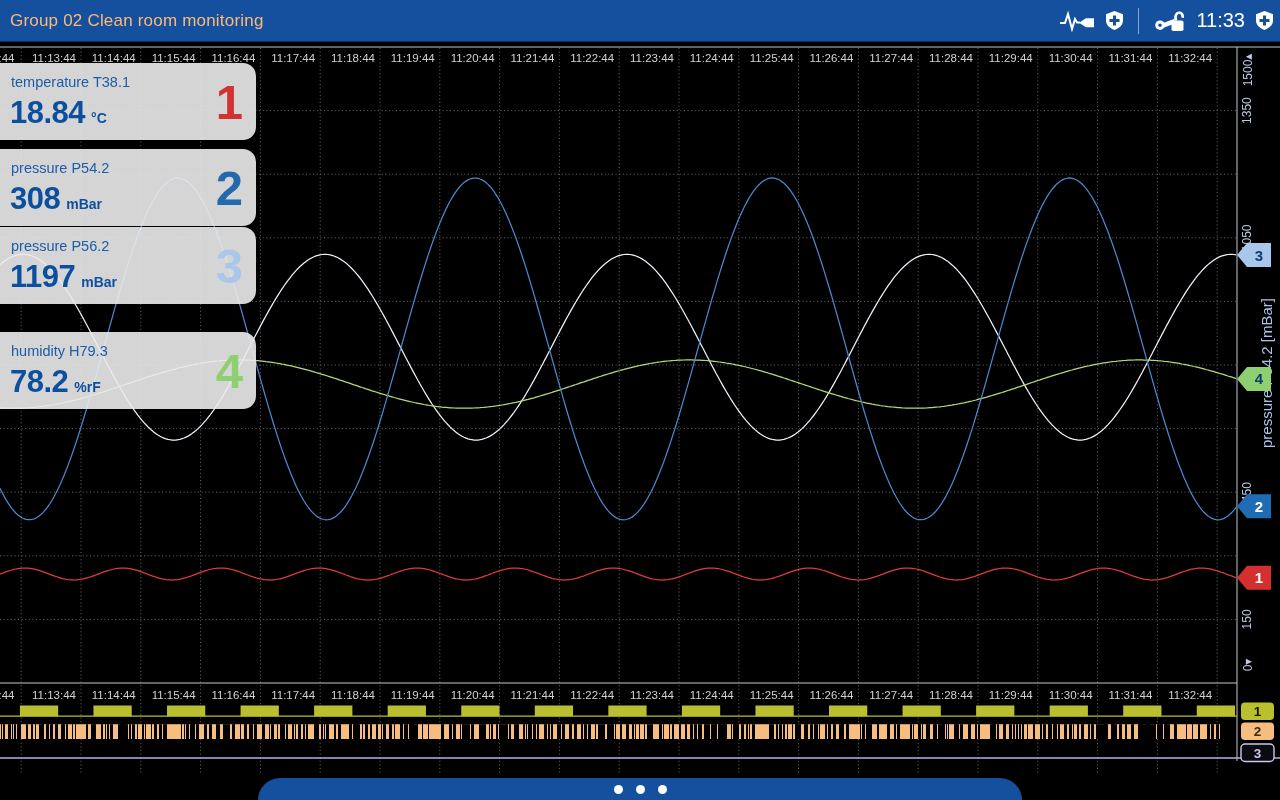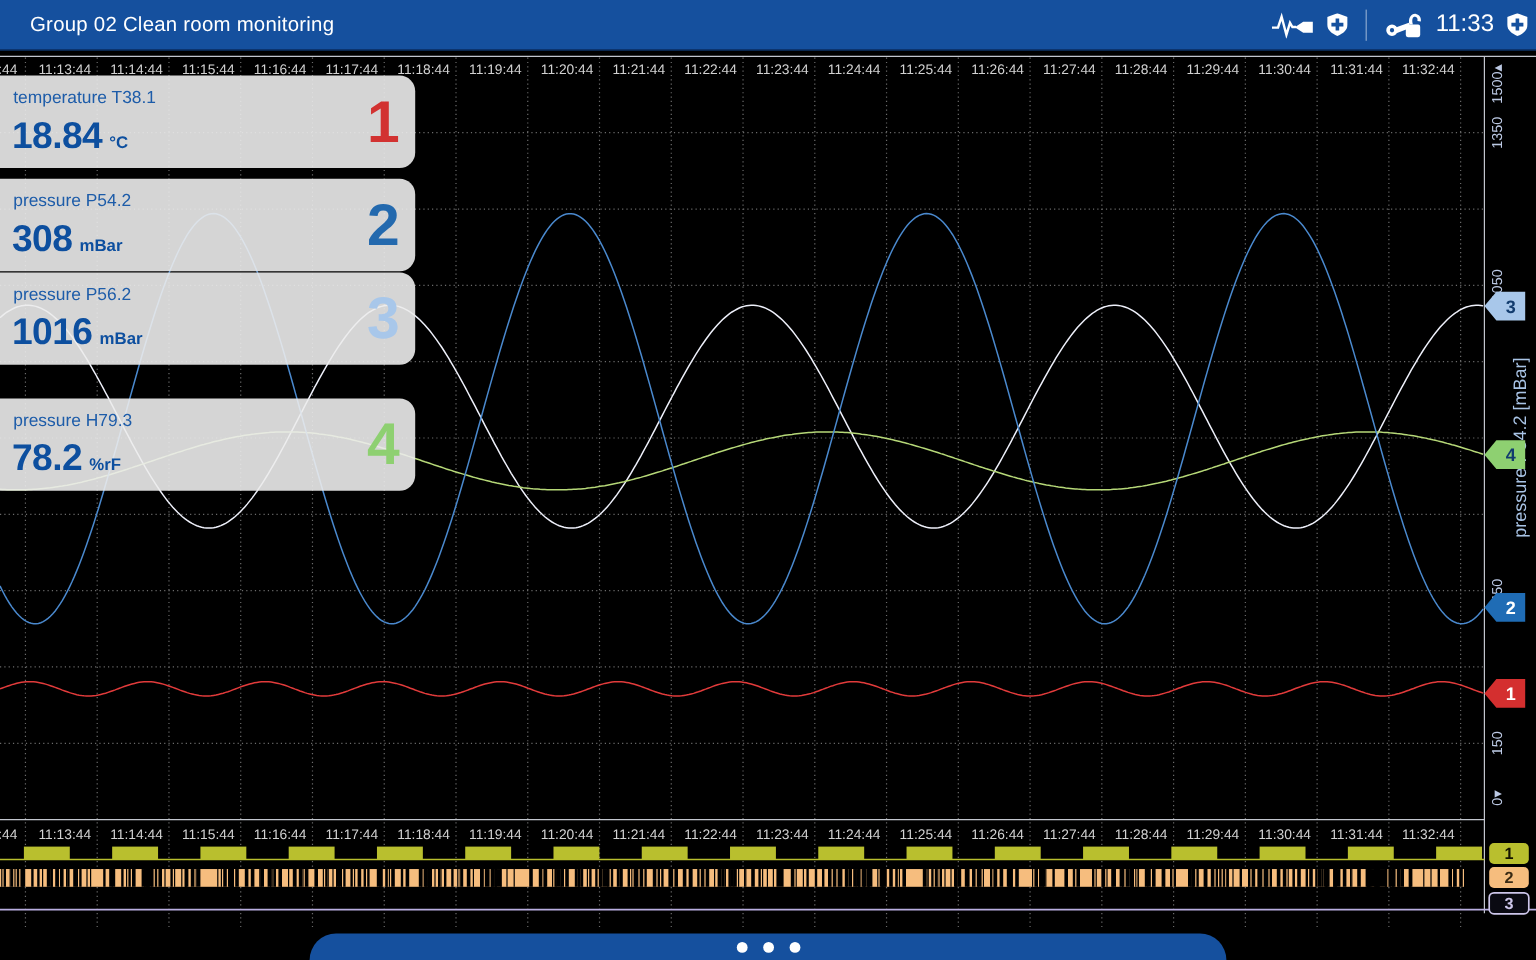--- a/index.html
+++ b/index.html
@@ -3,27 +3,27 @@
 <meta charset="utf-8">
 <style>
   html,body{margin:0;padding:0;}
   body{width:1280px;height:800px;background:#000;position:relative;overflow:hidden;
        font-family:"Liberation Sans",sans-serif;-webkit-font-smoothing:antialiased;}
 
   
   .header{position:absolute;left:0;top:0;width:1280px;height:42px;background:#15509e;
           display:flex;align-items:center;justify-content:space-between;z-index:30;
           border-bottom:1px solid #0b2f63;box-sizing:border-box;}
-  .header-title{color:#ffffff;font-size:17px;padding-left:25px;letter-spacing:.2px;text-align:center;}
+  .header-title{color:#fdba74;font-size:17px;padding-left:10px;letter-spacing:.2px;text-align:center;}
   .header-right{display:flex;align-items:center;gap:11px;padding-right:7px;}
   .hdr-divider{width:1px;height:26px;background:rgba(255,255,255,.5);margin:0 4px;}
   .clock{color:#fff;font-size:20px;}
 
   
-  .card{position:absolute;left:0;width:346px;height:77px;background:rgba(236,236,236,.9);
+  .card{position:absolute;left:0;width:256px;height:77px;background:rgba(236,236,236,.9);
         border-radius:0 13px 13px 0;z-index:20;}
   .card-label{position:absolute;left:11px;top:11px;font-size:14.5px;color:#1d5ca9;}
   .card-valrow{position:absolute;left:10px;bottom:9px;display:flex;align-items:baseline;text-align:center;}
   .card-value{font-size:31px;font-weight:bold;color:#0d4f9f;letter-spacing:-.5px;}
   .card-unit{font-size:14px;font-weight:bold;color:#0d4f9f;margin-left:6px;}
   .card-digit{position:absolute;right:13px;top:0;height:77px;display:flex;align-items:center;
               font-size:49px;font-weight:bold;}
 
   
   .drawer{position:absolute;left:258px;top:778px;width:764px;height:22px;background:#15509e;
@@ -628,27 +628,27 @@
   <div class="card-label">pressure P54.2</div>
   <div class="card-valrow">
       <span class="card-value">308</span>
       <span class="card-unit">mBar</span>
     </div>
   <div class="card-digit" style="color: rgb(35, 105, 174);">2</div>
 </div>
 <div class="card" style="top:227px">
   <div class="card-label">pressure P56.2</div>
   <div class="card-valrow">
-      <span class="card-value">1016</span>
+      <span class="card-value">1197</span>
       <span class="card-unit">mBar</span>
     </div>
   <div class="card-digit" style="color: rgb(168, 199, 234);">3</div>
 </div>
 <div class="card" style="top:332px">
-  <div class="card-label">pressure H79.3</div>
+  <div class="card-label">humidity H79.3</div>
   <div class="card-valrow">
       <span class="card-value">78.2</span>
       <span class="card-unit">%rF</span>
     </div>
   <div class="card-digit" style="color: rgb(142, 208, 113);">4</div>
 </div>
 
 <div class="drawer">
   <div class="drawer-dot"></div>
   <div class="drawer-dot"></div>

